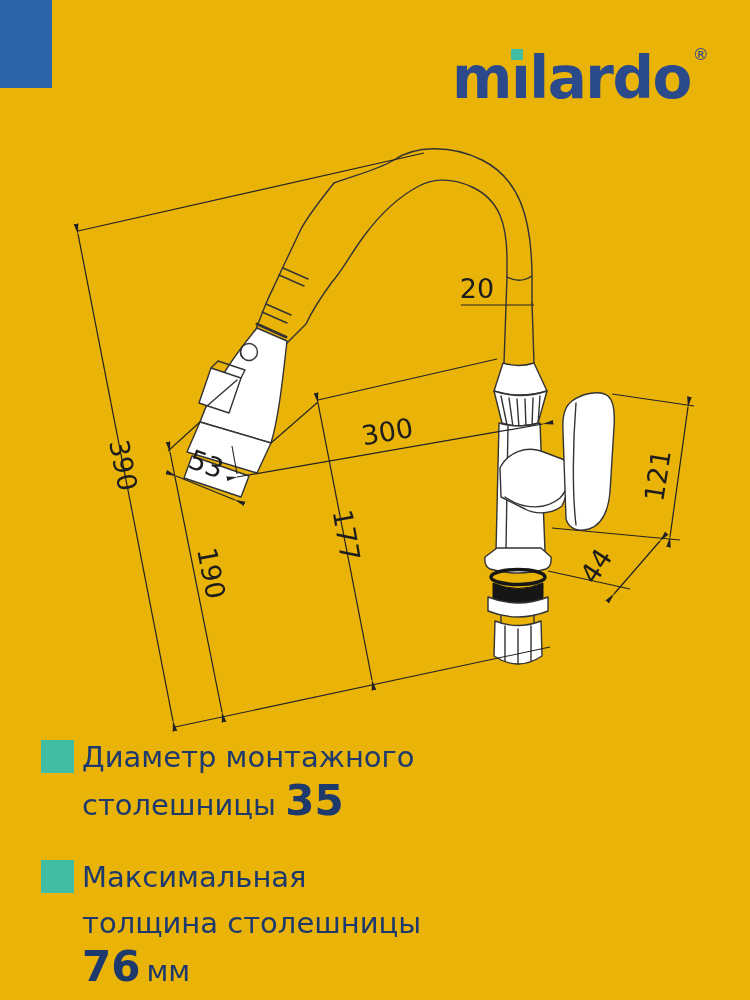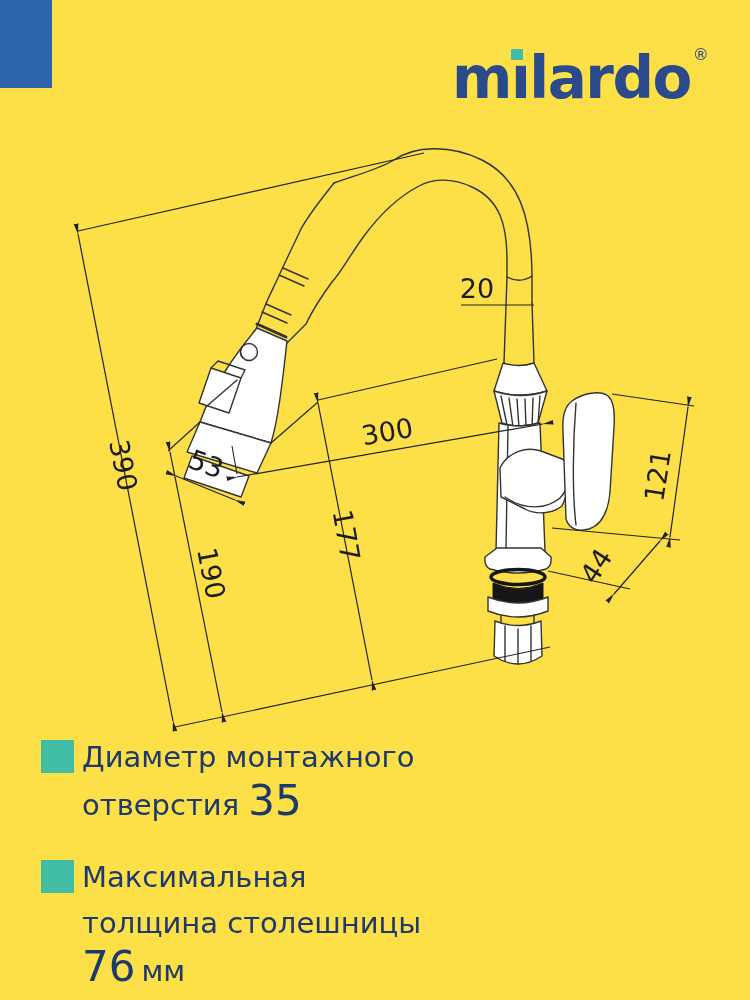--- a/index.html
+++ b/index.html
@@ -1,39 +1,39 @@
 <!DOCTYPE html>
 <html style="--corner-blue: #2d64a9; --accent-teal: #41bda4; --brand-navy: #2a4a8c; --text-navy: #1e3a6c; --line: #333333;"><head>
 <meta charset="utf-8">
 <style>
   :root{
     --corner-blue:#2d64a9; --accent-teal:#41bda4; --brand-navy:#2a4a8c;
     --text-navy:#1e3a6c; --line:#333333;
   }
   html,body{margin:0;padding:0;background:#fff;}
-  .page{position:relative;width:750px;height:1000px;background:#fde047;overflow:hidden;
+  .page{position:relative;width:750px;height:1000px;background:#eab308;overflow:hidden;
         font-family:"DejaVu Sans","Liberation Sans",sans-serif;}
   .corner{position:absolute;left:0;top:0;width:52px;height:88px;background:var(--corner-blue);}
   .logo{position:absolute;left:452px;top:47px;color:var(--brand-navy);
         font-size:58px;font-weight:bold;letter-spacing:-1.5px;line-height:1;white-space:nowrap;}
   .logo .idot{position:absolute;left:59px;top:2px;width:12px;height:11px;
         background:var(--accent-teal);border-radius:1px;}
   .logo sup{font-size:16px;font-weight:normal;vertical-align:38px;letter-spacing:0;margin-left:2px;}
   svg{position:absolute;left:0;top:0;}
   .ln{stroke:var(--line);stroke-width:1.4;fill:none;stroke-linecap:round;stroke-linejoin:round;}
   .lnf{stroke:var(--line);stroke-width:1.4;fill:#fff;stroke-linejoin:round;}
   .dim{stroke:#222;stroke-width:1.2;fill:none;}
   .ext{stroke:#222;stroke-width:1.1;fill:none;}
   .dimtxt{font-family:"DejaVu Sans","Liberation Sans",sans-serif;font-size:27px;fill:#1c1c1c;
           text-anchor:middle;}
   .dark{fill:#161616;stroke:#161616;}
   .spec{position:absolute;left:41px;display:flex;align-items:flex-start;width:420px;}
   .spec .bullet{flex:0 0 33px;width:33px;height:33px;background:var(--accent-teal);margin-top:6px;}
   .spec .txt{margin-left:8px;width:345px;color:var(--text-navy);font-size:29px;line-height:46px;}
-  .spec b{font-size:42px;line-height:1;font-weight:normal;}
+  .spec b{font-size:42px;line-height:1;font-weight:bold;}
   .spec .suffix{margin-left:6px;margin-top:19px;}
   .spec1{top:734px;}
   .spec2{top:854px;}
 </style>
 </head>
 <body>
 
 <div class="page">
 
   <div class="corner"></div>
@@ -140,21 +140,21 @@
       <text class="dimtxt" x="203" y="473" transform="rotate(20 203 473)">53</text>
       <text class="dimtxt" x="477" y="298">20</text>
       <text class="dimtxt" x="667" y="477" transform="rotate(-81 667 477)">121</text>
       <text class="dimtxt" x="604" y="571" transform="rotate(-57 604 571)">44</text>
     </g>
   </svg>
 
   <div class="spec spec1">
     <div class="bullet"></div>
     <div class="txt">
-      <span>Диаметр монтажного отверстия</span>
+      <span>Диаметр монтажного столешницы</span>
       <b>35</b><span class="suffix"></span>
     </div>
   </div>
 
   <div class="spec spec2">
     <div class="bullet"></div>
     <div class="txt">
       <span>Максимальная толщина столешницы</span>
       <b>76</b><span class="suffix">мм</span>
     </div>

